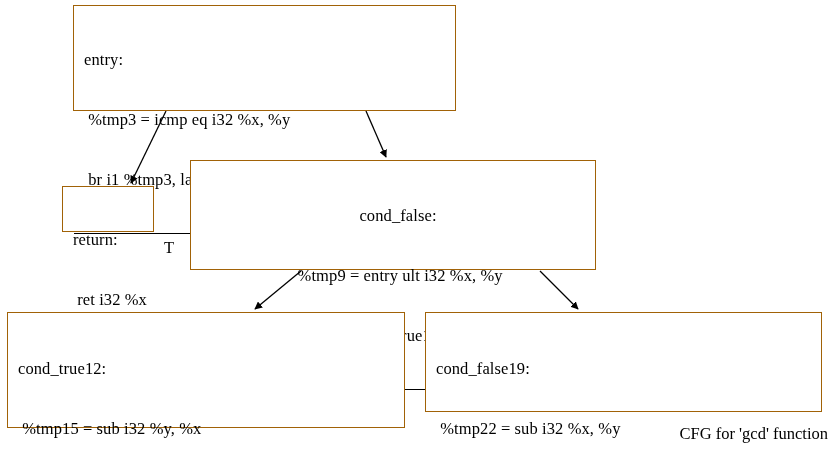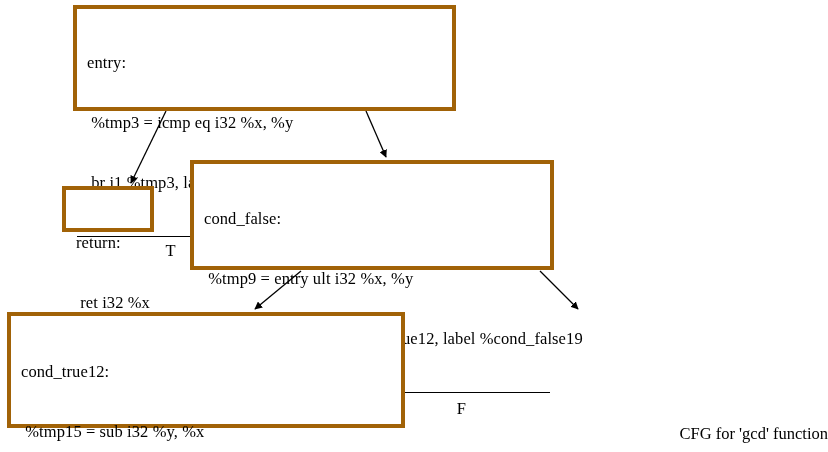--- a/index.html
+++ b/index.html
@@ -12,21 +12,21 @@
     width: 828px;
     height: 452px;
     background: #ffffff;
     font-family: "Liberation Serif", "DejaVu Serif", serif;
     color: #000000;
     overflow: hidden;
   }
   .node {
     position: absolute;
     box-sizing: border-box;
-    border: 4px solid #a16207;
+    border: 1px solid #a16207;
     background: #ffffff;
   }
   .code-block {
     box-sizing: border-box;
     padding: 4px 0 3px 10px;
     white-space: pre;
     font-size: 16.5px;
     line-height: 20px;
     letter-spacing: 0.1px;
   }
@@ -97,37 +97,45 @@
     </div>
   </div>
 
   <div class="node" style="left:62px; top:186px; width:92px; height:46px;">
     <div class="code-block" style="padding-top:3px;">
       <div class="code-line">return:</div>
       <div class="code-line"> ret i32 %x</div>
     </div>
   </div>
 
-  <div class="node" style="left:190px; top:160px; width:364px; height:110px;">
+  <div class="node" style="left:190px; top:160px; width:406px; height:110px;text-align:center;">
     <div class="code-block" style="padding-top:5px;">
       <div class="code-line">cond_false:</div>
       <div class="code-line"> %tmp9 = entry ult i32 %x, %y</div>
       <div class="code-line"> br i1 %tmp9, label %cond_true12, label %cond_false19</div>
     </div>
     <div class="port-row" style="height:31px;">
       <div class="port">T</div>
       <div class="port second">F</div>
     </div>
   </div>
 
   <div class="node" style="left:7px; top:312px; width:398px; height:116px;">
     <div class="code-block" style="padding-top:6px;">
       <div class="code-line">cond_true12:</div>
       <div class="code-line"> %tmp15 = sub i32 %y, %x</div>
       
       
     </div>
   </div>
 
+  <div class="node" style="left:425px; top:312px; width:397px; height:100px;">
+    <div class="code-block" style="padding-top:6px;">
+      <div class="code-line">cond_false19:</div>
+      <div class="code-line"> %tmp22 = sub i32 %x, %y</div>
+      
+      
+    </div>
+  </div>
 
   <div class="caption" style="left:0; top:424px;">CFG for 'gcd' function</div>
 
 </div>
 
 </body></html>

